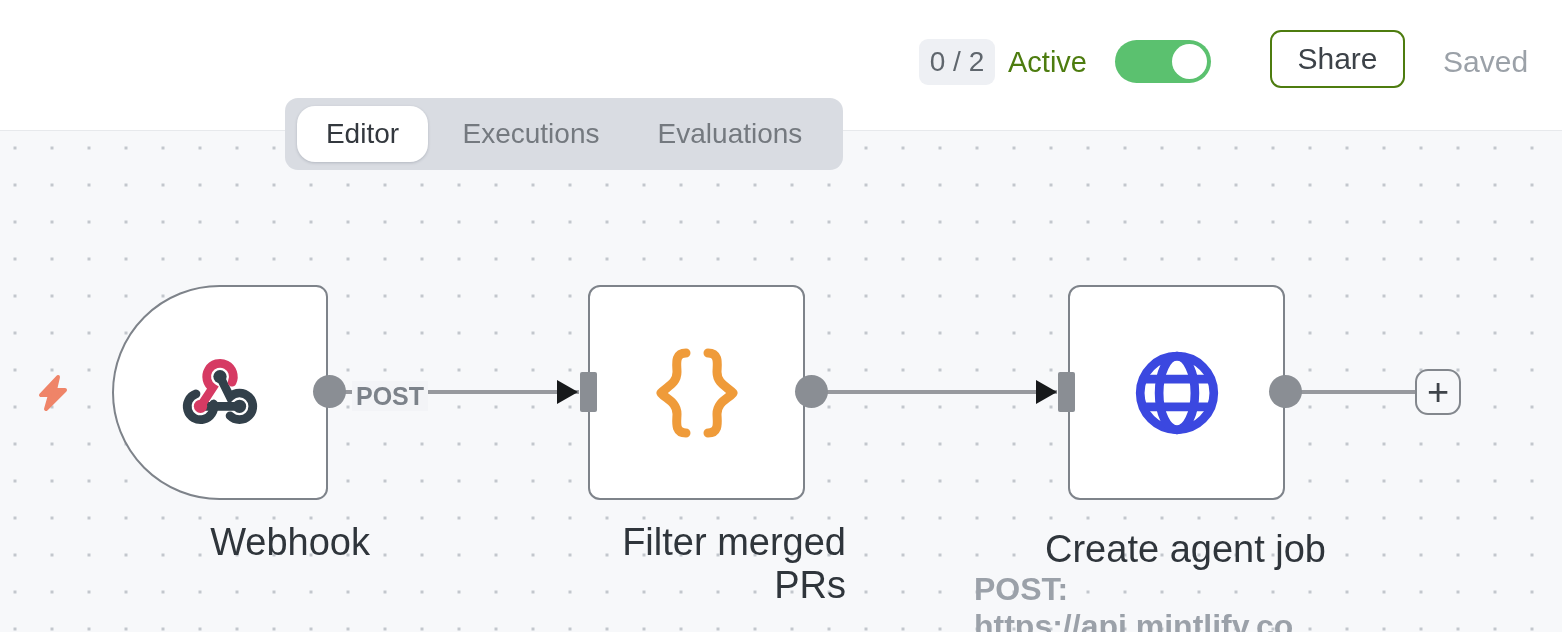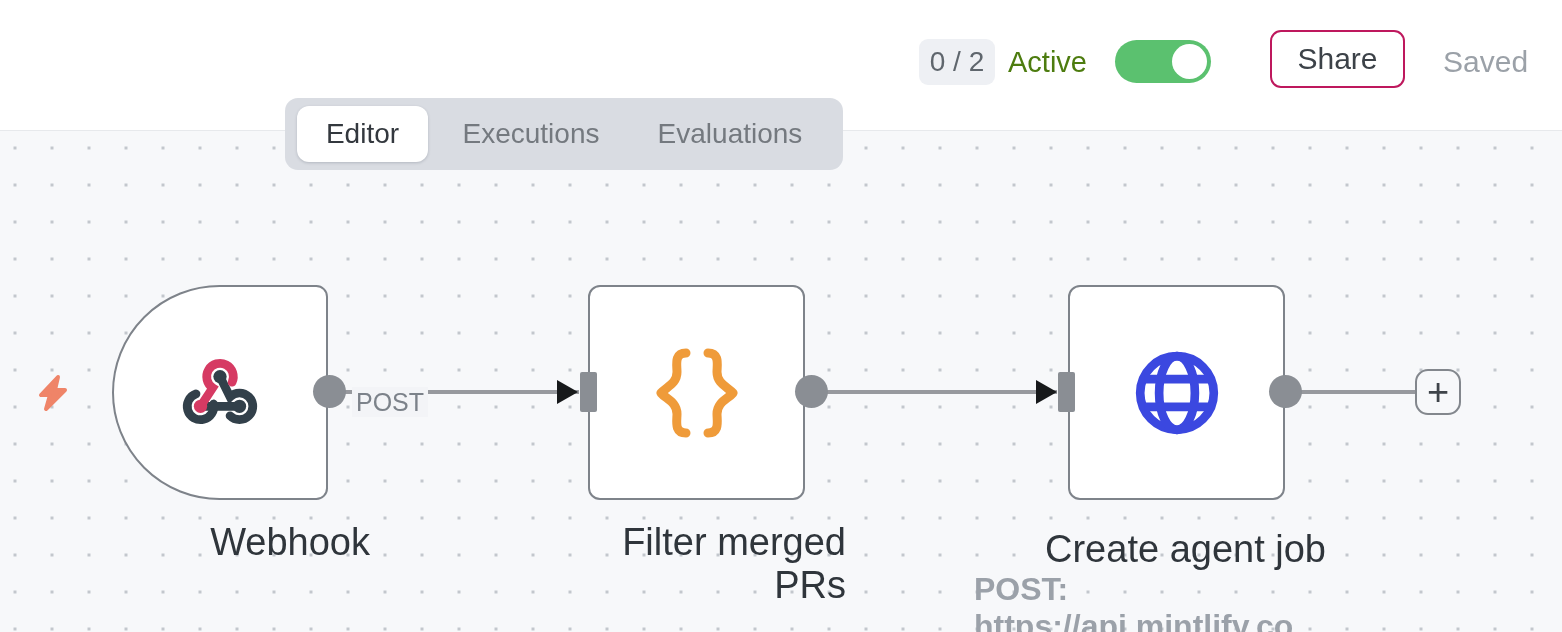--- a/index.html
+++ b/index.html
@@ -13,33 +13,33 @@
   .exec-badge { position:absolute; left:919px; top:39px; width:76px; height:46px;
                 background:#eef0f4; border-radius:9px; color:#5f666d; font-size:28px;
                 display:flex; align-items:center; justify-content:center;text-align:center; }
   .active-label { position:absolute; left:1008px; top:39px; height:46px; line-height:46px;
                   color:#4d7c0f; font-size:29px; font-weight:400; }
   .toggle { position:absolute; left:1115px; top:40px; width:96px; height:43px;
             background:#5bc16f; border-radius:22px; cursor:pointer; }
   .toggle-knob { position:absolute; right:4px; top:4px; width:35px; height:35px;
                  background:#ffffff; border-radius:50%; }
   .share-btn { position:absolute; left:1270px; top:30px; width:135px; height:58px;
-               background:#ffffff; border:2px solid #be185d; border-radius:11px;
+               background:#ffffff; border:2px solid #4d7c0f; border-radius:11px;
                color:#3c4248; font-size:30px; font-weight:500;
                display:flex; align-items:center; justify-content:center; cursor:pointer; }
   .saved-label { position:absolute; left:1443px; top:39px; height:46px; line-height:46px;
                  color:#9ba1a8; font-size:30px; font-weight:500; }
 
   
   .tabbar { position:absolute; left:285px; top:98px; width:558px; height:72px;
             background:#d9dce2; border-radius:13px; z-index:3; }
   .tab { position:absolute; top:0; height:72px; line-height:72px; text-align:center;
          color:#74797f; font-size:28px; font-weight:500; cursor:pointer; }
   .tab.active-tab { top:8px; height:56px; line-height:56px; background:#ffffff;
-                    border-radius:12px; color:#33383e;
+                    border-radius:18px; color:#33383e;
                     box-shadow:0 1px 3px rgba(45,55,75,.22); }
   .tab-editor { left:12px; width:131px; }
   .tab-executions { left:166px; width:160px; }
   .tab-evaluations { left:360px; width:170px; }
 
   
   .canvas { position:absolute; left:0; top:131px; width:1562px; height:501px;
             background-color:#f7f8fa;
             background-image:radial-gradient(circle, #c3c7cd 1.5px, transparent 1.7px);
             background-size:37px 37px; background-position:-3.5px -1.5px; z-index:2; }
@@ -51,22 +51,22 @@
   .node-filter   { left:588px; }
   .node-http     { left:1068px; }
 
   .bolt { position:absolute; left:36px; top:243px; width:34px; height:38px; }
 
   .conn-line { position:absolute; top:259px; height:3.5px; background:#97999e; }
   .line-1 { left:345px; width:234px; }
   .line-2 { left:827px; width:230px; }
   .line-3 { left:1300px; width:116px; }
 
-  .post-label { position:absolute; left:352px; top:256px; height:30px; line-height:30px;
-                padding:0 4px; background:#f3f4f7; color:#7c828a; font-size:25px; z-index:4; }
+  .post-label { position:absolute; left:352px; top:250px; height:30px; line-height:30px;
+                padding:0 4px; background:#f3f4f7; color:#7c828a; font-size:25px; z-index:4;font-weight:bold; }
 
   .conn-arrow { position:absolute; top:249px; width:0; height:0;
                 border-top:12px solid transparent; border-bottom:12px solid transparent;
                 border-left:21px solid #17191b; }
   .arrow-1 { left:557px; }
   .arrow-2 { left:1036px; }
 
   .in-bar { position:absolute; top:241px; width:17px; height:40px; background:#8a8e94;
             border-radius:2px; z-index:4; cursor:crosshair; }
   .in-bar-1 { left:580px; }

